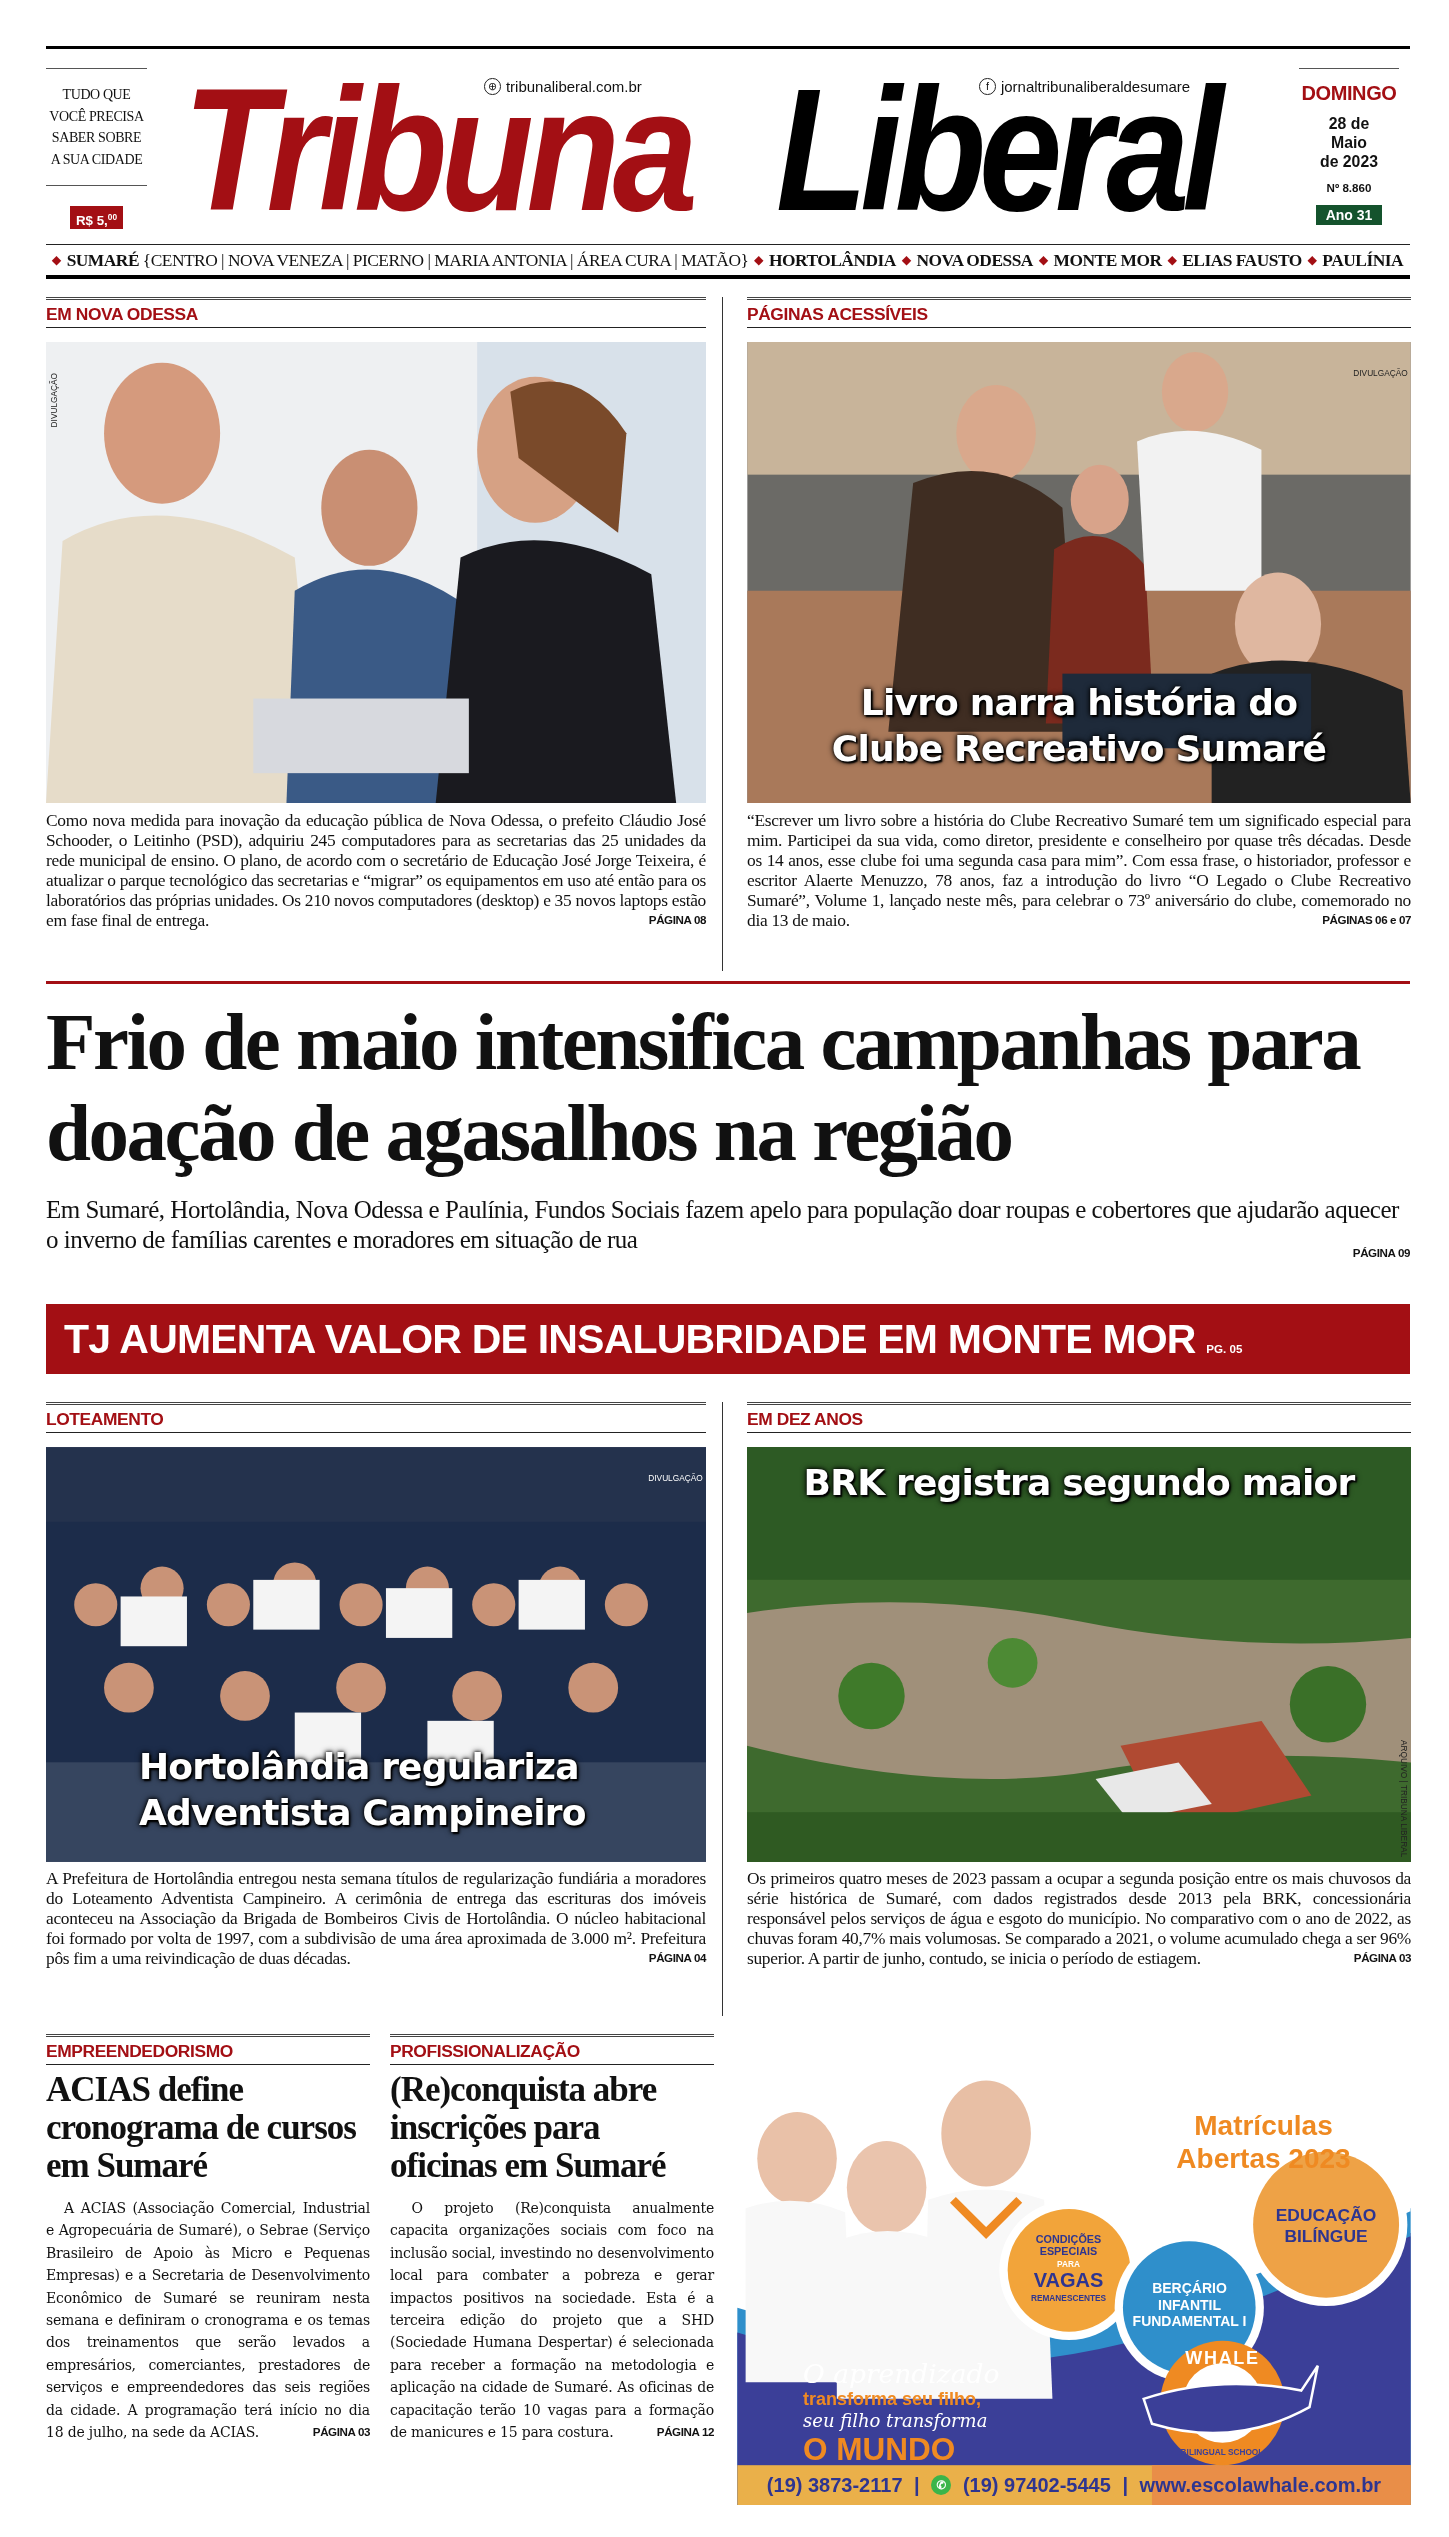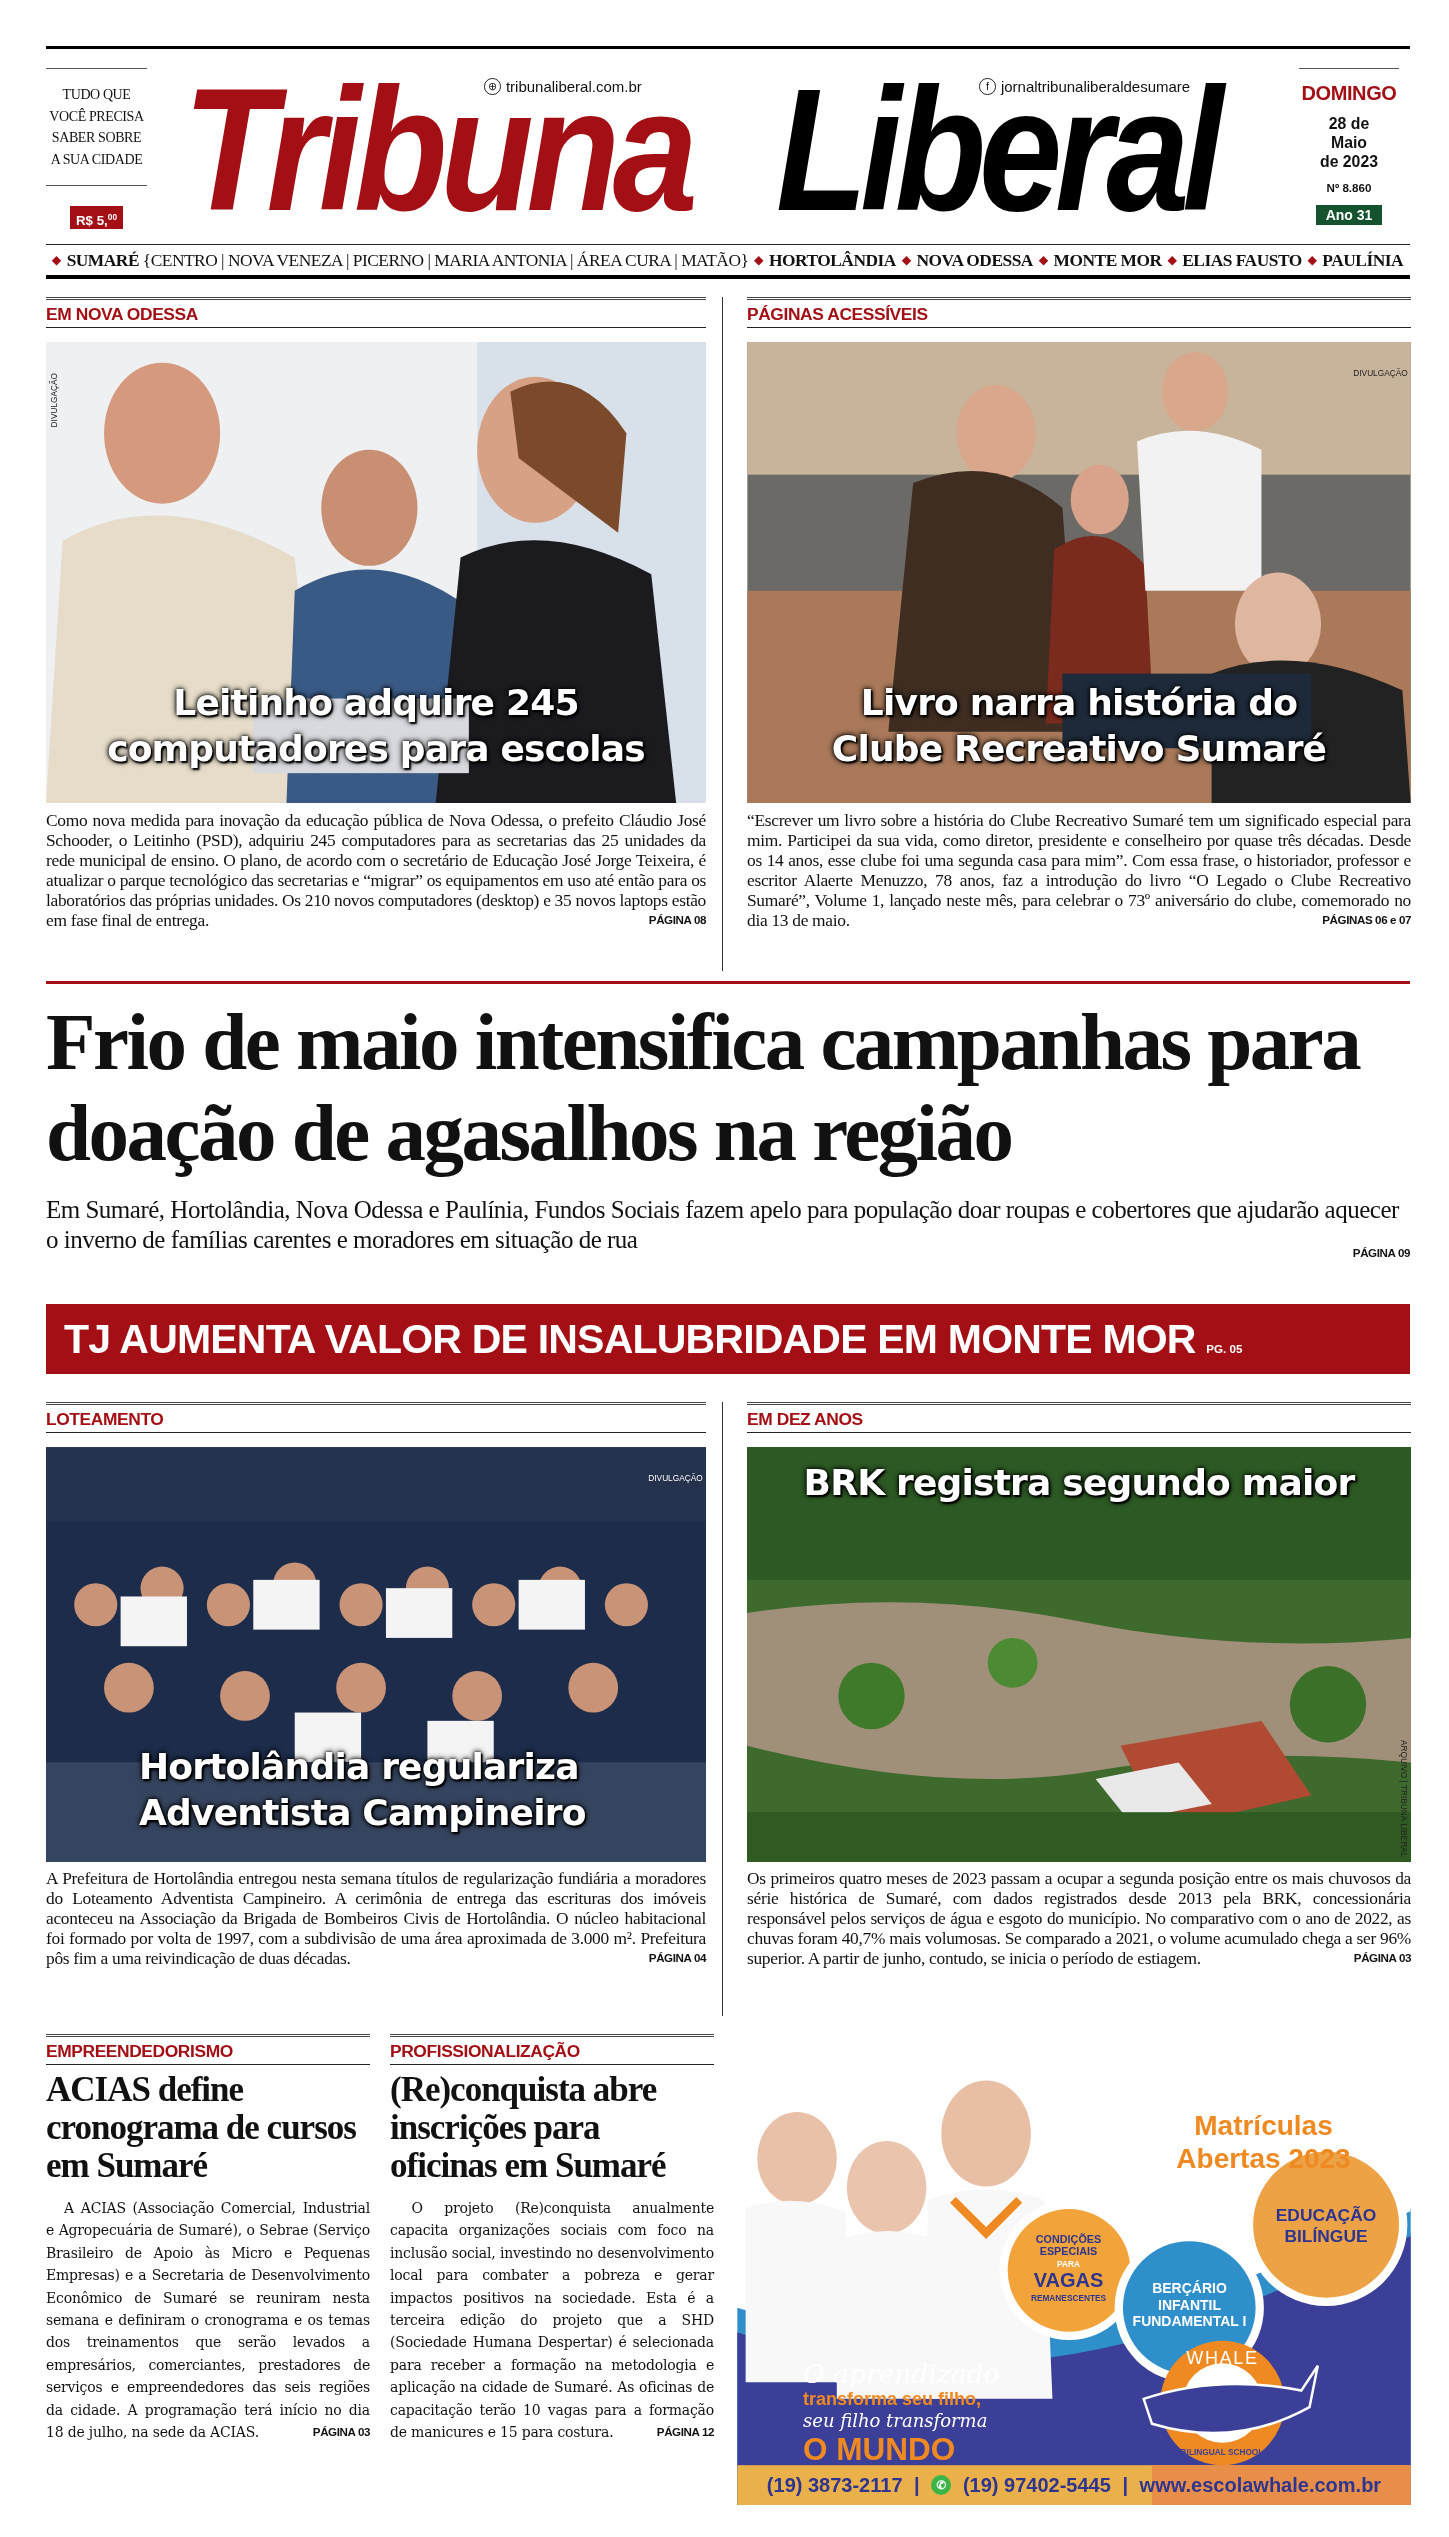--- a/index.html
+++ b/index.html
@@ -117,24 +117,20 @@
     <ellipse cx="140" cy="110" rx="70" ry="85" fill="#d59a7d"></ellipse>
     <path d="M20 240 Q140 170 300 260 L330 556 L0 556 Z" fill="#e6dcc9"></path>
     <ellipse cx="390" cy="200" rx="58" ry="70" fill="#c98f73"></ellipse>
     <path d="M300 300 Q400 240 510 320 L520 556 L290 556 Z" fill="#3a5a86"></path>
     <ellipse cx="590" cy="130" rx="70" ry="88" fill="#d6a184"></ellipse>
     <path d="M560 60 Q640 20 700 110 L690 230 L570 140 Z" fill="#7a4a2a"></path>
     <path d="M500 260 Q600 210 730 280 L760 556 L470 556 Z" fill="#1a1a1f"></path>
     <rect x="250" y="430" width="260" height="90" fill="#d7d9de"></rect>
   </svg>
   <div class="credit credit-v" style="left:3.3px; top:8.3px;">DIVULGAÇÃO</div>
-  <div class="photo-cap" style="top:338px; font-size:36px; line-height:46px;">
-    <div>Leitinho adquire 245</div>
-    <div>computadores para escolas</div>
-  </div>
 </div>
 
 <div class="abs photo" style="left:747px; top:342px; width:664px; height:461px;">
   <svg width="664" height="461" style="position:absolute;left:0;top:0;" viewBox="0 0 800 556">
     <rect width="800" height="556" fill="#6b6a66"></rect>
     <rect width="800" height="160" fill="#c8b49a"></rect>
     <rect y="300" width="800" height="256" fill="#a9795a"></rect>
     <ellipse cx="300" cy="110" rx="48" ry="58" fill="#d9a88c"></ellipse>
     <path d="M200 170 Q300 130 380 200 L400 470 L170 470 Z" fill="#3f2d22"></path>
     <ellipse cx="425" cy="190" rx="35" ry="42" fill="#d8a38a"></ellipse>
@@ -306,21 +302,21 @@
   <div class="abs" style="left:516px; top:171px; width:146px; text-align:center; font-family:'Liberation Sans',sans-serif; font-weight:bold; color:#2e3590; font-size:17.4px; line-height:21px;">
     <div>EDUCAÇÃO</div>
     <div>BILÍNGUE</div>
   </div>
   <div class="abs" style="left:66px; top:324px; width:282px; font-family:'DejaVu Serif',serif; font-style:italic; color:#fff;">
     <div style="font-size:26.5px;">O aprendizado</div>
     <div style="font-size:18px; color:#ef8a22; font-family:'Liberation Sans',sans-serif; font-weight:bold; font-style:normal;">transforma seu filho,</div>
     <div style="font-size:18px;">seu filho transforma</div>
     <div style="font-size:31.5px; color:#ef8a22; font-family:'Liberation Sans',sans-serif; font-weight:bold; font-style:normal;">O MUNDO</div>
   </div>
-  <div class="abs" style="left:440px; top:314px; width:91px; text-align:center; font-family:'Liberation Sans',sans-serif; font-weight:normal; color:#fff; font-size:18px; letter-spacing:1.7px;">WHALE</div>
+  <div class="abs" style="left:440px; top:314px; width:91px; text-align:center; font-family:'Liberation Sans',sans-serif; font-weight:bold; color:#fff; font-size:18px; letter-spacing:1.7px;">WHALE</div>
   <div class="abs" style="left:431px; top:413px; width:108px; text-align:center; font-family:'Liberation Sans',sans-serif; font-weight:bold; color:#3b3f98; font-size:8.3px;">BILINGUAL SCHOOL</div>
   <div class="abs" style="left:0; top:431px; width:674px; height:40px; display:flex; align-items:center; justify-content:center; gap:11.6px; font-family:'Liberation Sans',sans-serif; font-weight:bold; font-size:20px; color:#2e3590;">
     <span>(19) 3873-2117</span>
     <span>|</span>
     <span style="display:inline-block; width:20px; height:20px; border-radius:50%; background:#3bb54a; color:#fff; font-size:11.6px; line-height:20px; text-align:center;">✆</span>
     <span>(19) 97402-5445</span>
     <span>|</span>
     <span>www.escolawhale.com.br</span>
   </div>
 </div>

